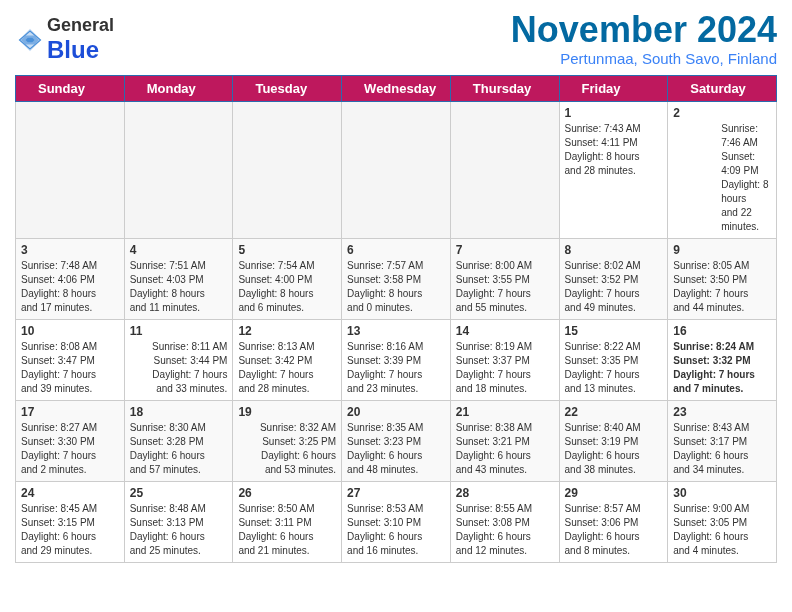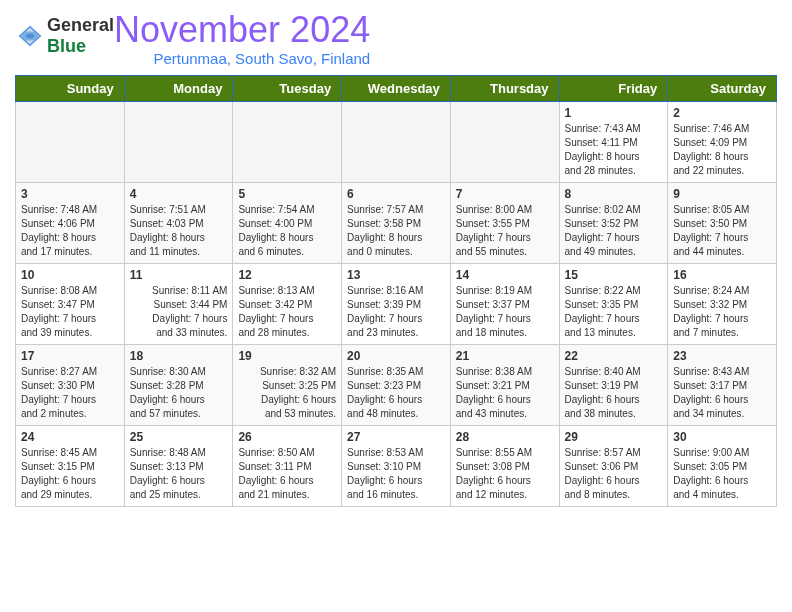--- a/index.html
+++ b/index.html
@@ -9,57 +9,57 @@
       width: 792px;
       height: 612px;
       overflow: hidden;
     }
     .container {
       width: 792px;
       padding: 10px 15px 5px 15px;
     }
     .header-area {
       display: flex;
-      justify-content: flex-start;
+      justify-content: space-between;
       align-items: flex-start;
       margin-bottom: 8px;
     }
     .logo {
       display: flex;
       align-items: center;
       margin-top: 5px;
     }
     .logo-icon {
       width: 30px;
       height: 30px;
       margin-right: 2px;
     }
     .title-area {
       text-align: right;
     }
     .month-title {
       font-size: 36px;
-      font-weight: normal;
-      color: #8b5cf6;
+      font-weight: bold;
+      color: #0369a1;
       line-height: 1.1;
     }
     .subtitle {
       font-size: 15px;
       color: #3b82f6;
     }
     .calendar {
       width: 100%;
       border-collapse: collapse;
       table-layout: fixed;
     }
     .calendar th {
-      background-color: #4d7c0f;
+      background-color: #be185d;
       color: #fff;
-      text-align: right;
-      padding: 5px 10px;
+      text-align: left;
+      padding: 5px 22px;
       font-size: 13px;
       font-weight: bold;
       border: 1px solid #2a6aaf;
     }
     .calendar td {
       border: 1px solid #ccc;
       vertical-align: top;
       padding: 4px 5px;
       font-size: 10.5px;
       color: #333;
@@ -91,21 +91,21 @@
   <div class="header-area">
     <div class="logo">
       <svg class="logo-icon" viewBox="0 0 40 40">
         <polygon points="20,5 35,20 20,35 5,20" fill="#4a90d9" opacity="0.3"></polygon>
         <polygon points="20,8 34,20 20,32 6,20" fill="none" stroke="#4a90d9" stroke-width="1.5"></polygon>
         <polygon points="14,14 26,14 32,20 26,26 14,26 8,20" fill="#4a90d9" opacity="0.6"></polygon>
         <polygon points="17,17 23,17 26,20 23,23 17,23 14,20" fill="#4a90d9"></polygon>
       </svg>
       <div>
         <div style="font-size:18px;font-weight:bold;color:#333;">General</div>
-        <div style="font-size:18px;font-weight:bold;color:#15803d;">Blue</div>
+        <div style="font-size:24px;font-weight:bold;color:#1d4ed8;">Blue</div>
       </div>
     </div>
     <div class="title-area">
       <div class="month-title">November 2024</div>
       <div class="subtitle">Pertunmaa, South Savo, Finland</div>
     </div>
   </div>
 
   <table class="calendar">
     <thead>
@@ -128,21 +128,21 @@
           <td class="empty"></td>
           <td>
             <span class="day-num">1</span>
             <div class="day-info" style="white-space: pre-line;">Sunrise: 7:43 AM
 Sunset: 4:11 PM
 Daylight: 8 hours
 and 28 minutes.</div>
           </td>
           <td>
             <span class="day-num">2</span>
-            <div class="day-info" style="white-space: pre-line;">Sunrise: 7:46 AM
+            <div class="day-info" style="white-space: pre-line; margin-left: 48px;">Sunrise: 7:46 AM
 Sunset: 4:09 PM
 Daylight: 8 hours
 and 22 minutes.</div>
           </td>
         </tr>
         <tr>
           <td>
             <span class="day-num">3</span>
             <div class="day-info" style="white-space: pre-line;">Sunrise: 7:48 AM
 Sunset: 4:06 PM
@@ -230,21 +230,21 @@
           </td>
           <td>
             <span class="day-num">15</span>
             <div class="day-info" style="white-space: pre-line;">Sunrise: 8:22 AM
 Sunset: 3:35 PM
 Daylight: 7 hours
 and 13 minutes.</div>
           </td>
           <td>
             <span class="day-num">16</span>
-            <div class="day-info" style="white-space: pre-line;">Sunrise: 8:24 AM
+            <div class="day-info" style="white-space: pre-line; font-weight: bold;">Sunrise: 8:24 AM
 Sunset: 3:32 PM
 Daylight: 7 hours
 and 7 minutes.</div>
           </td>
         </tr>
         <tr>
           <td>
             <span class="day-num">17</span>
             <div class="day-info" style="white-space: pre-line;">Sunrise: 8:27 AM
 Sunset: 3:30 PM

